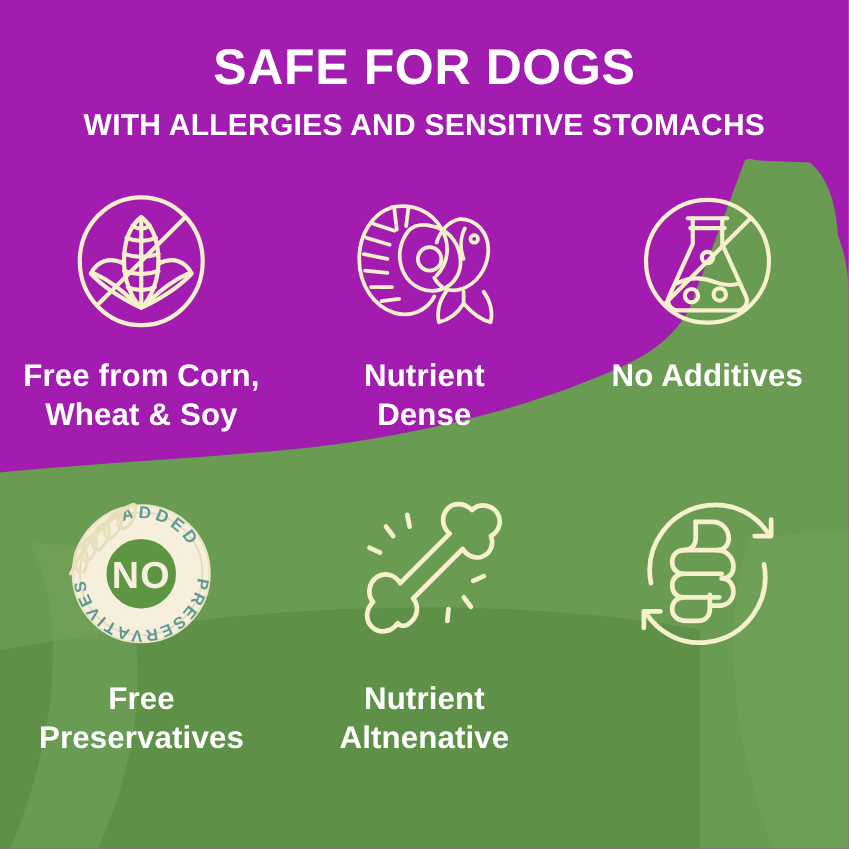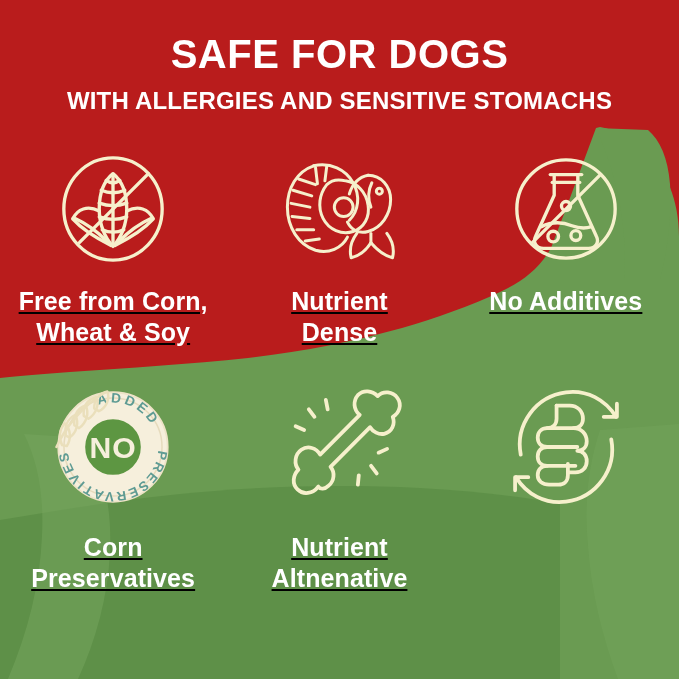--- a/index.html
+++ b/index.html
@@ -10,21 +10,21 @@
     width: 679px;
     height: 679px;
     overflow: hidden;
     font-family: "Liberation Sans", sans-serif;
   }
 
   #poster {
     position: relative;
     width: 679px;
     height: 679px;
-    background: #b91c1c;
+    background: #a21caf;
     overflow: hidden;
   }
 
   
   .bg-art {
     position: absolute;
     inset: 0;
     width: 679px;
     height: 679px;
     pointer-events: none;
@@ -61,22 +61,21 @@
   
   .grid {
     position: absolute;
     top: 148px;
     left: 0;
     width: 679px;
     z-index: 4;
     display: grid;
     grid-template-columns: repeat(3, 1fr);
     grid-template-rows: 232px 264px;
-    row-gap: 0;
-    text-decoration: underline;
+    row-gap: 12px;
   }
   .cell {
     display: flex;
     flex-direction: column;
     align-items: center;
     justify-content: flex-start;
     padding: 0 4px;
     box-sizing: border-box;
   }
   .icon-wrap {
@@ -282,21 +281,21 @@
           <g fill="none" stroke="#EADFBB" stroke-width="2.6" stroke-linecap="round" stroke-linejoin="round">
             <path d="M10 70 C20 48 38 26 62 12"></path>
             <path d="M20 58 C18 48 22 40 30 36 C34 44 32 54 24 60 Z"></path>
             <path d="M29 47 C28 37 32 29 41 26 C45 34 42 44 34 50 Z"></path>
             <path d="M39 37 C38 27 43 20 52 17 C56 25 52 35 44 40 Z"></path>
             <path d="M50 29 C50 20 55 13 64 11 C67 19 63 28 55 32 Z"></path>
             <path d="M16 68 C12 60 13 51 19 45 C25 51 26 61 21 69 Z"></path>
           </g>
         </svg>
       </div>
-      <div class="caption">Corn
+      <div class="caption">Free
 Preservatives</div>
     </div>
 
     <div class="cell row2">
       <div class="icon-wrap">
         <svg width="132" height="132" viewBox="0 0 140 140" fill="none" stroke="#F6F0CC" stroke-width="4" stroke-linecap="round" stroke-linejoin="round">
 
           <path d="
             M48 112
             C42 120 32 121 26 115

